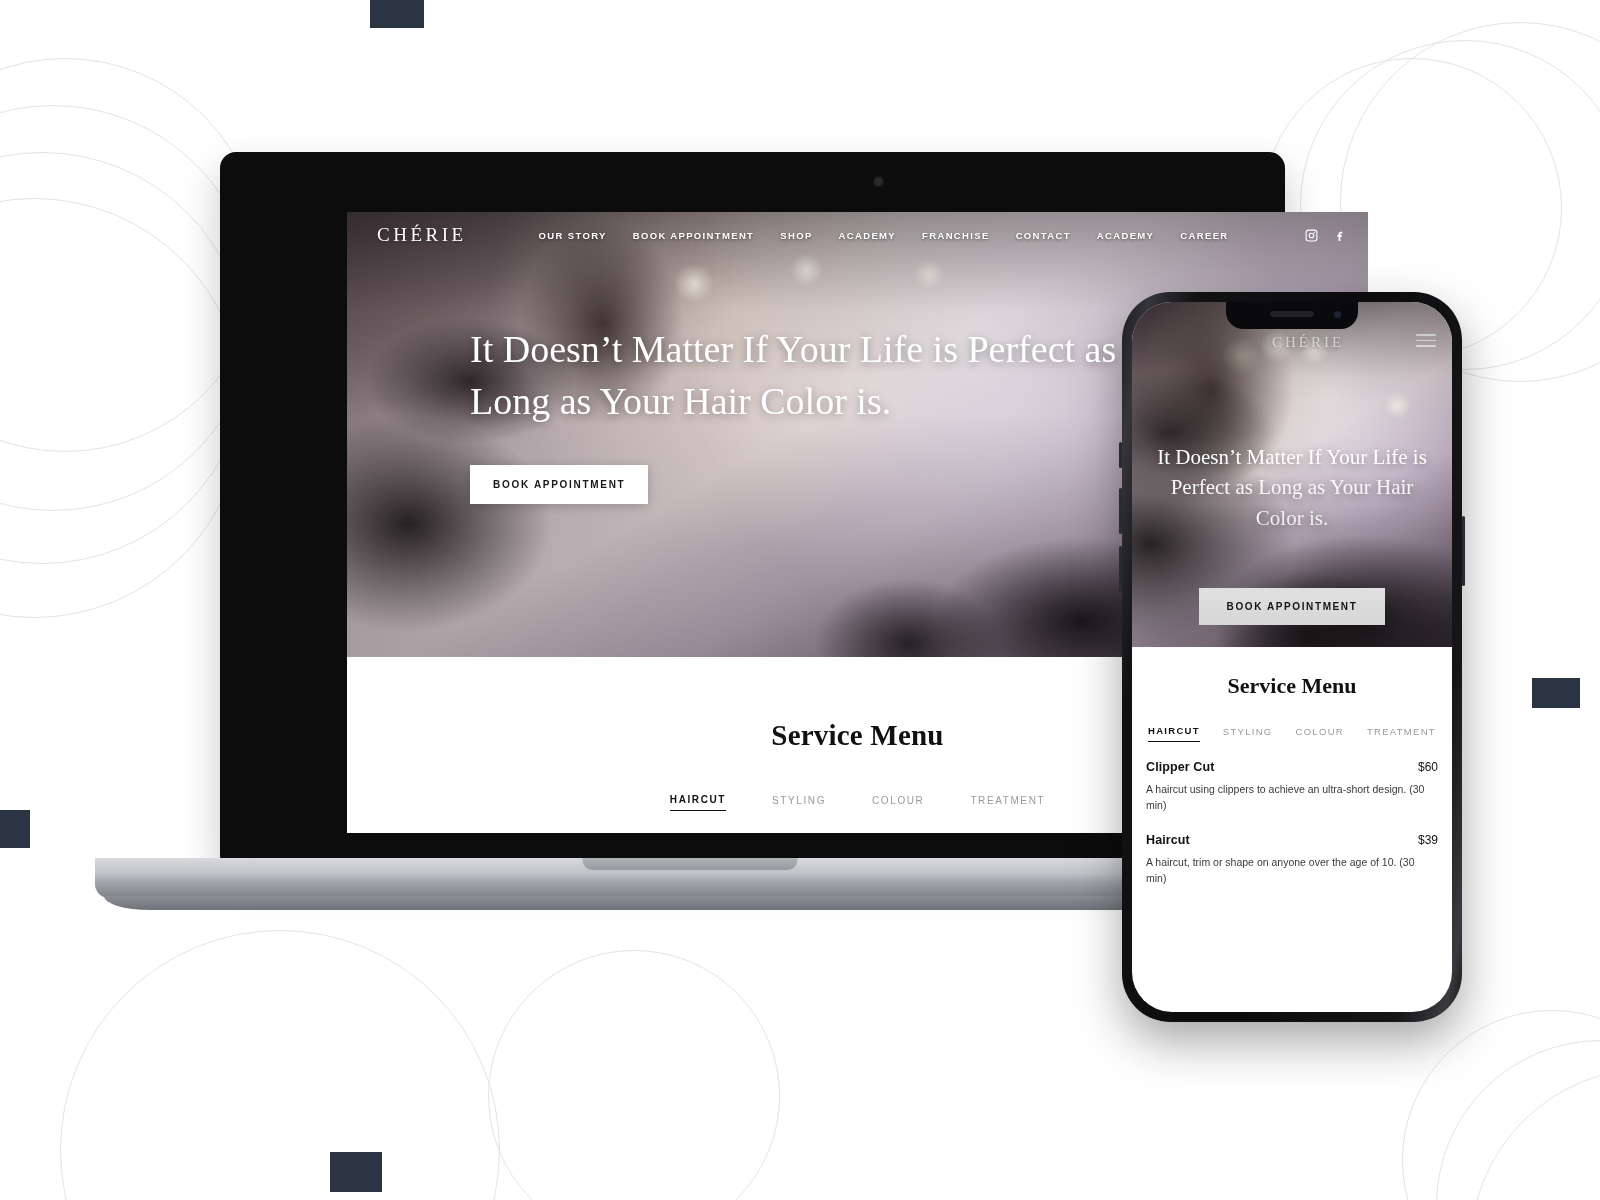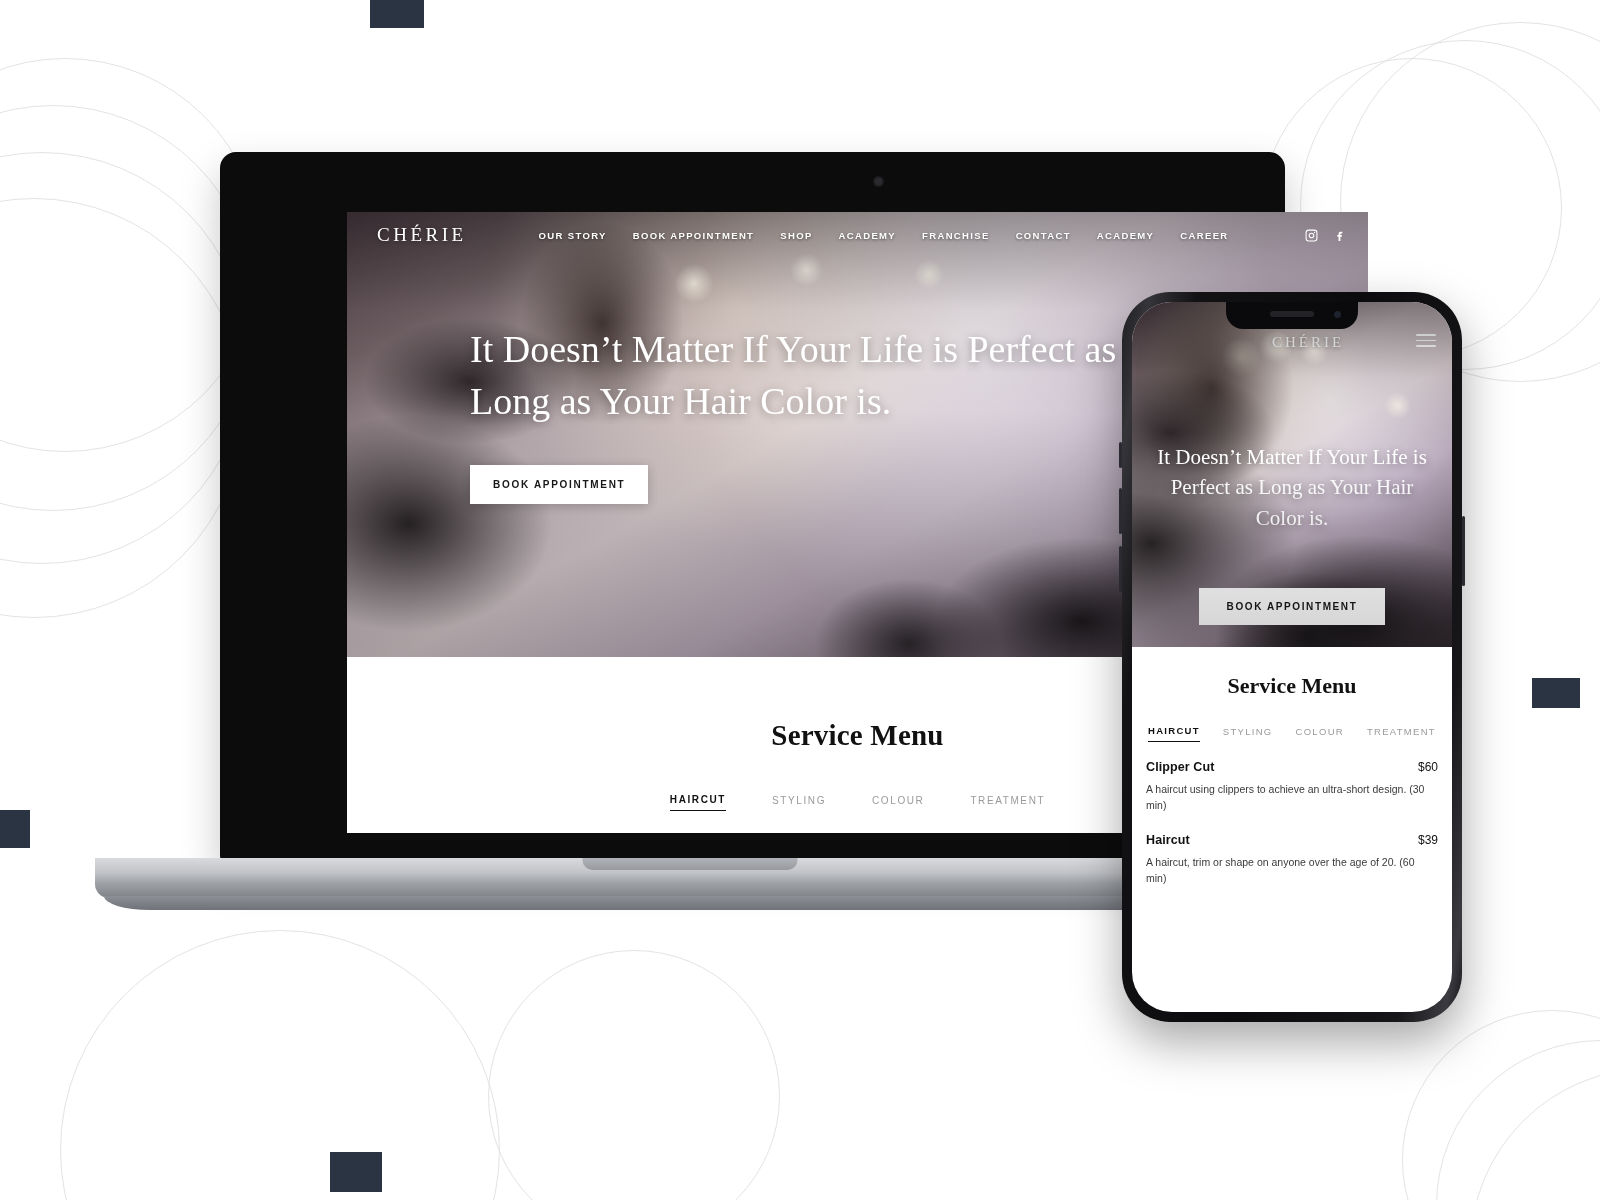--- a/index.html
+++ b/index.html
@@ -331,21 +331,21 @@
               <span class="svc-price">$60</span>
             </div>
             <div class="svc-desc">A haircut using clippers to achieve an ultra-short design. (30 min)</div>
           </div>
 
           <div class="svc-item">
             <div class="svc-head">
               <span class="svc-name">Haircut</span>
               <span class="svc-price">$39</span>
             </div>
-            <div class="svc-desc">A haircut, trim or shape on anyone over the age of 20. (60 min)</div>
+            <div class="svc-desc">A haircut, trim or shape on anyone over the age of 10. (30 min)</div>
           </div>
 
         </div>
       </div>
     </div>
   </div>
 
 </div>
 
 </body></html>

